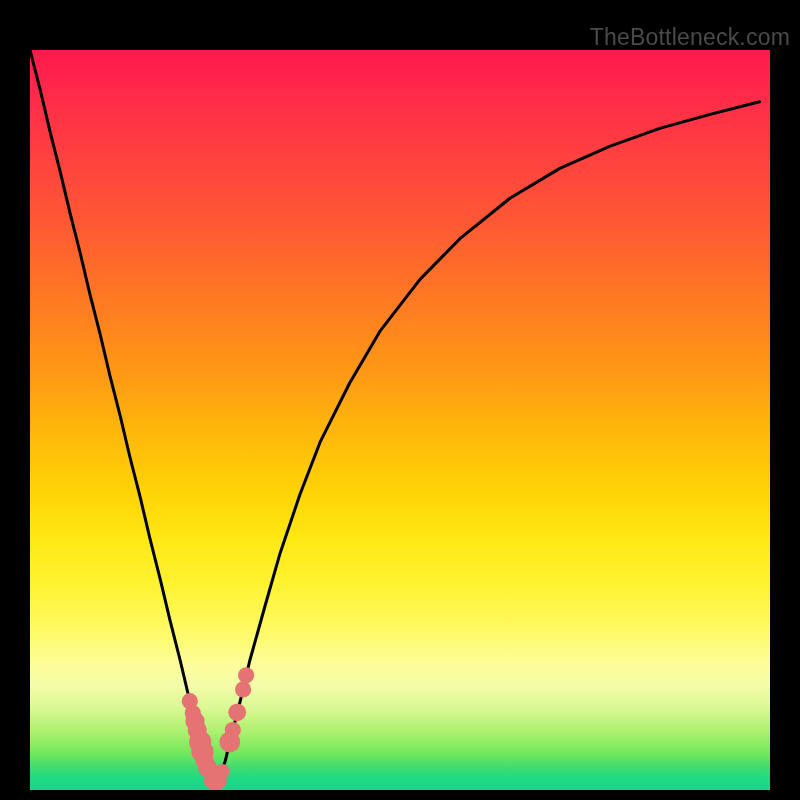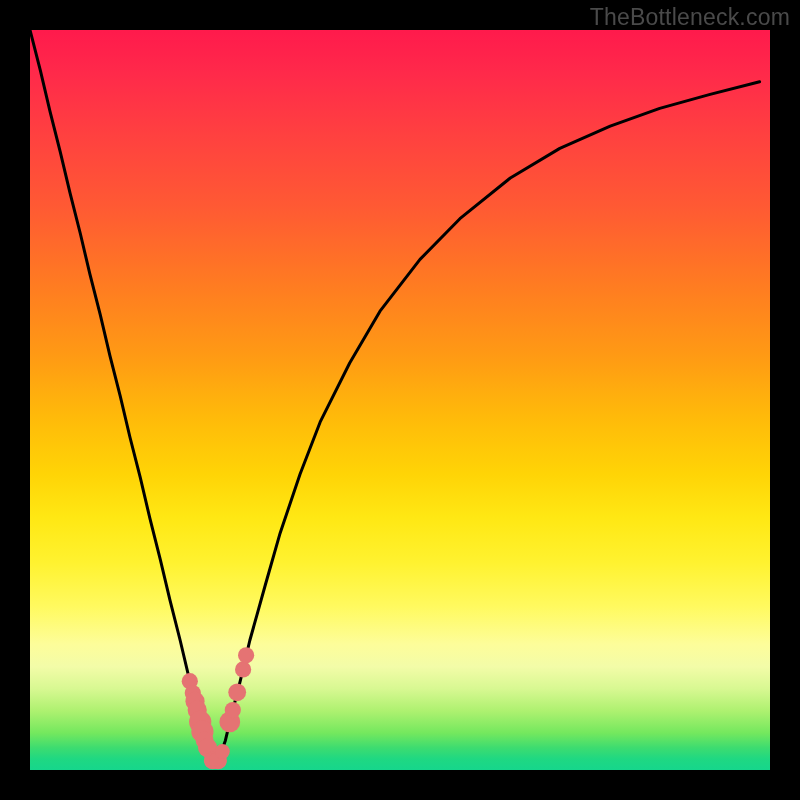--- a/index.html
+++ b/index.html
@@ -9,20 +9,21 @@
     height: 800px;
     overflow: hidden;
     background: #000;
     font-family: Arial, Helvetica, sans-serif;
   }
   .frame {
     position: relative;
     width: 800px;
     height: 620px;
     background: #000;
+    margin-top: 20px;
   }
   .plot-area {
     position: absolute;
     left: 30px;
     top: 30px;
     width: 740px;
     height: 740px;
     overflow: hidden;
   }
   .gradient {

